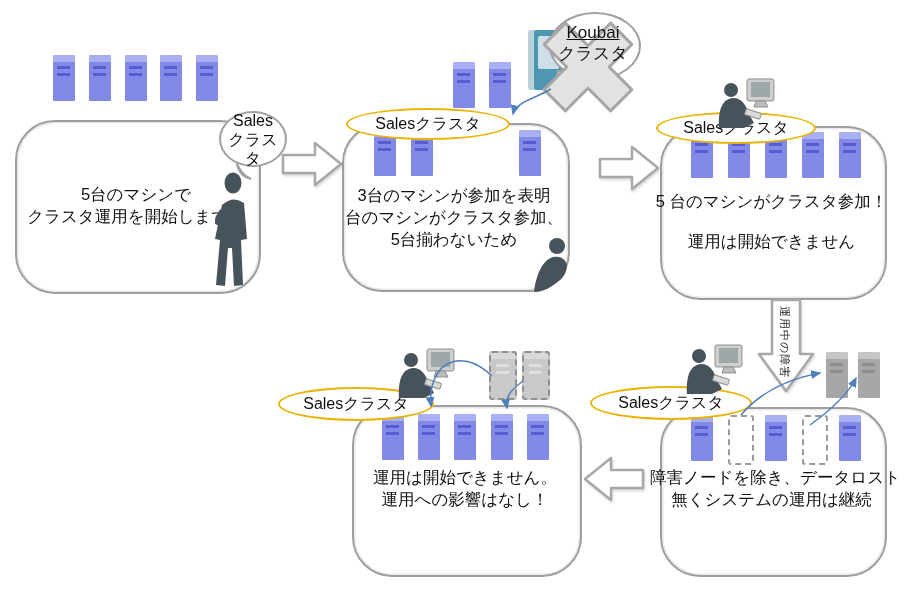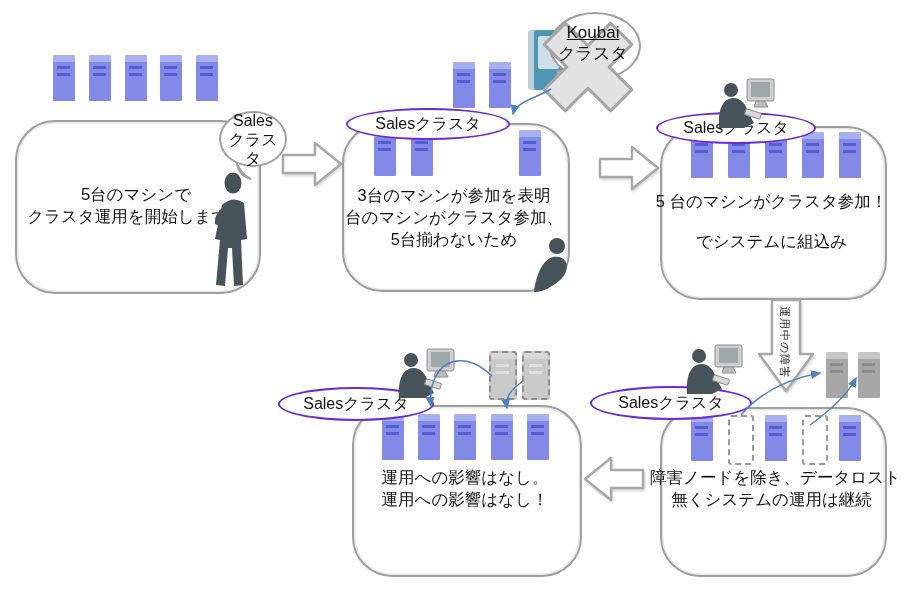--- a/index.html
+++ b/index.html
@@ -17,21 +17,21 @@
   .server.gray::before{background:#c6c6c6;}
   .server.gray i{background:#8d8d8d;}
   .server.ghost{background:#fff;border:2px dashed #9a9a9a;width:22px;height:46px;border-radius:3px;}
   .server.ghost::before{display:none}
   .server.grayghost{background:#c9c9c9;border:2px dashed #8f8f8f;width:24px;height:45px;border-radius:3px;}
   .server.grayghost::before{background:#d9d9d9;height:6px;}
   .server.grayghost i{background:#dedede;left:5px;}
   
   .ptext{position:absolute;text-align:center;font-size:16.5px;line-height:22px;white-space:nowrap;}
   
-  .oval{position:absolute;background:#fff;border:2px solid #6d28d9;border-radius:50%;
+  .oval{position:absolute;background:#fff;border:2px solid #eab308;border-radius:50%;
         display:flex;align-items:center;justify-content:center;font-size:16px;white-space:nowrap;}
   .bubble{position:absolute;background:#fff;border:2px solid #a0a0a0;border-radius:50%;
         display:flex;flex-direction:column;align-items:center;justify-content:center;
         font-size:16px;line-height:19px;text-align:center;}
   .tailsvg{position:absolute;overflow:visible;}
   .blockarrow{position:absolute;filter:drop-shadow(1.5px 2px 1px rgba(0,0,0,.15));}
   .vlabel{position:absolute;writing-mode:vertical-rl;text-orientation:sideways;
           font-size:11px;letter-spacing:1px;color:#222;}
   .wavy{text-decoration-line:underline;text-decoration-style:wavy;text-decoration-color:#ff2a2a;text-decoration-thickness:1px;text-decoration:underline;}
   .icon{position:absolute;}
@@ -171,21 +171,21 @@
   <svg class="icon" style="left:718px;top:78px" width="58" height="50" viewBox="0 0 58 50">
     <rect x="29" y="1" width="27" height="22" rx="2" fill="#cfcfcf" stroke="#8f8f8f"></rect>
     <rect x="33" y="4" width="19" height="15" fill="#9fa8a8"></rect>
     <path d="M38 23 h9 l3 6 h-14 z" fill="#bdbdbd" stroke="#8f8f8f"></path>
     <circle cx="13" cy="12" r="7" fill="#46535a"></circle>
     <path d="M1 50 C0 30 5 21 15 20 C24 20 28 27 31 36 L36 45 L26 50 Z" fill="#46535a"></path>
     <rect x="27" y="33" width="16" height="6" rx="1" transform="rotate(18 35 36)" fill="#d8d8d8" stroke="#8f8f8f"></rect>
   </svg>
   <div class="ptext" style="left:650px;top:190px;width:243px">
     <div>5 台のマシンがクラスタ参加！</div>
-    <div style="margin-top:18px">でシステムに組込み</div>
+    <div style="margin-top:18px">運用は開始できません</div>
   </div>
 
   <svg class="blockarrow" style="left:757px;top:298px" width="58" height="96" viewBox="0 0 58 96">
     <path d="M15,2 H43 V56 H56 L29,93 L2,56 H15 Z" fill="#fff" stroke="#a8a8a8" stroke-width="2.5" stroke-linejoin="round"></path>
   </svg>
   <div class="vlabel" style="left:777px;top:306px;height:78px">運用中の障害</div>
 
   <div class="panel" style="left:660px;top:407px;width:223px;height:166px"></div>
   <div class="server gray" style="left:826px;top:352px">
       <i class="b1"></i>
@@ -263,21 +263,21 @@
   </div>
   <svg class="icon" style="left:398px;top:348px" width="58" height="50" viewBox="0 0 58 50">
     <rect x="29" y="1" width="27" height="22" rx="2" fill="#cfcfcf" stroke="#8f8f8f"></rect>
     <rect x="33" y="4" width="19" height="15" fill="#9fa8a8"></rect>
     <path d="M38 23 h9 l3 6 h-14 z" fill="#bdbdbd" stroke="#8f8f8f"></path>
     <circle cx="13" cy="12" r="7" fill="#46535a"></circle>
     <path d="M1 50 C0 30 5 21 15 20 C24 20 28 27 31 36 L36 45 L26 50 Z" fill="#46535a"></path>
     <rect x="27" y="33" width="16" height="6" rx="1" transform="rotate(18 35 36)" fill="#d8d8d8" stroke="#8f8f8f"></rect>
   </svg>
   <div class="ptext" style="left:342px;top:466px;width:246px">
-    <div>運用への影響はなし。</div>
+    <div>運用は開始できません。</div>
     <div>運用への影響はなし！</div>
   </div>
 
   <svg style="position:absolute;left:0;top:0;pointer-events:none" width="905" height="611" viewBox="0 0 905 611">
     <defs>
       <marker id="ah" markerWidth="8" markerHeight="8" refX="6" refY="3" orient="auto">
         <path d="M0,0 L7,3 L0,6 Z" fill="#4f81bd"></path>
       </marker>
     </defs>
     <g fill="none" stroke="#4f81bd" stroke-width="1.5">

